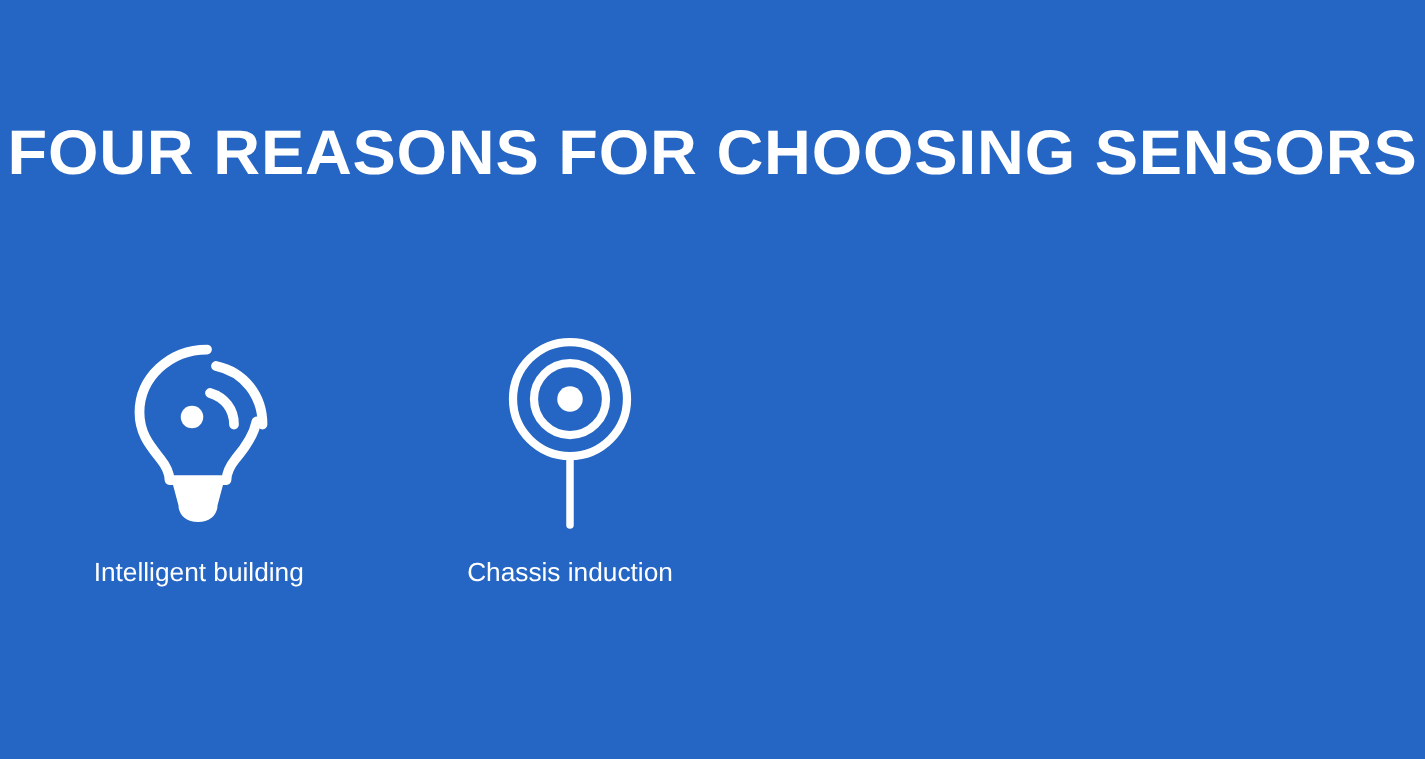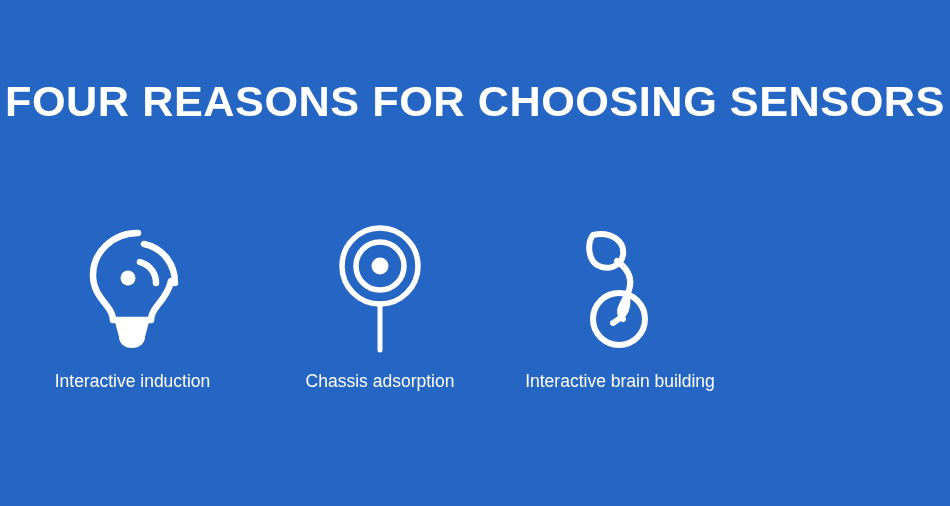--- a/index.html
+++ b/index.html
@@ -97,46 +97,31 @@
 
           <circle cx="43" cy="51" r="7.5" fill="#ffffff"></circle>
 
           <path d="M55 35 C65 38 71 46 71 56" stroke="#ffffff" stroke-width="6.5" stroke-linecap="round" fill="none"></path>
 
           <path d="M59 17 C78 21 90 37 90 56" stroke="#ffffff" stroke-width="6.5" stroke-linecap="round" fill="none"></path>
 
           <path d="M30 95 L64 95 L60 110 C60 116 55 121 47 121 C39 121 34 116 34 110 Z" fill="#ffffff"></path>
         </svg>
       </div>
-      <div class="feature-label">Interactive induction</div>
+      <div class="feature-label">Intelligent building</div>
     </div>
 
     <div class="feature feature-1">
       <div class="feature-icon">
         <svg width="86" height="128" viewBox="0 0 86 128" fill="none">
           <circle cx="43" cy="42" r="38" stroke="#ffffff" stroke-width="5.5" fill="none"></circle>
           <circle cx="43" cy="42" r="24" stroke="#ffffff" stroke-width="5.5" fill="none"></circle>
           <circle cx="43" cy="42" r="8.5" fill="#ffffff"></circle>
           <path d="M43 80 L43 126" stroke="#ffffff" stroke-width="5" stroke-linecap="round"></path>
         </svg>
       </div>
-      <div class="feature-label">Chassis adsorption</div>
+      <div class="feature-label">Chassis induction</div>
     </div>
 
 
-    <div class="feature feature-3">
-      <div class="feature-icon">
-        <svg width="74" height="122" viewBox="0 0 74 122" fill="none">
-
-          <path d="M10 8 C28 4 42 14 40 28 C38 40 24 44 14 38 C5 32 4 16 10 8 Z" stroke="#ffffff" stroke-width="6" stroke-linejoin="round" fill="none"></path>
-
-          <path d="M34 34 C48 44 50 56 44 68 C38 80 34 84 40 92" stroke="#ffffff" stroke-width="6" stroke-linecap="round" fill="none"></path>
-
-          <circle cx="36" cy="92" r="26" stroke="#ffffff" stroke-width="6" fill="none"></circle>
-
-          <path d="M44 70 C46 84 40 90 30 96" stroke="#ffffff" stroke-width="6" stroke-linecap="round" fill="none"></path>
-        </svg>
-      </div>
-      <div class="feature-label">Interactive brain building</div>
-    </div>
 
   </div>
 </div>
 
 </body></html>

